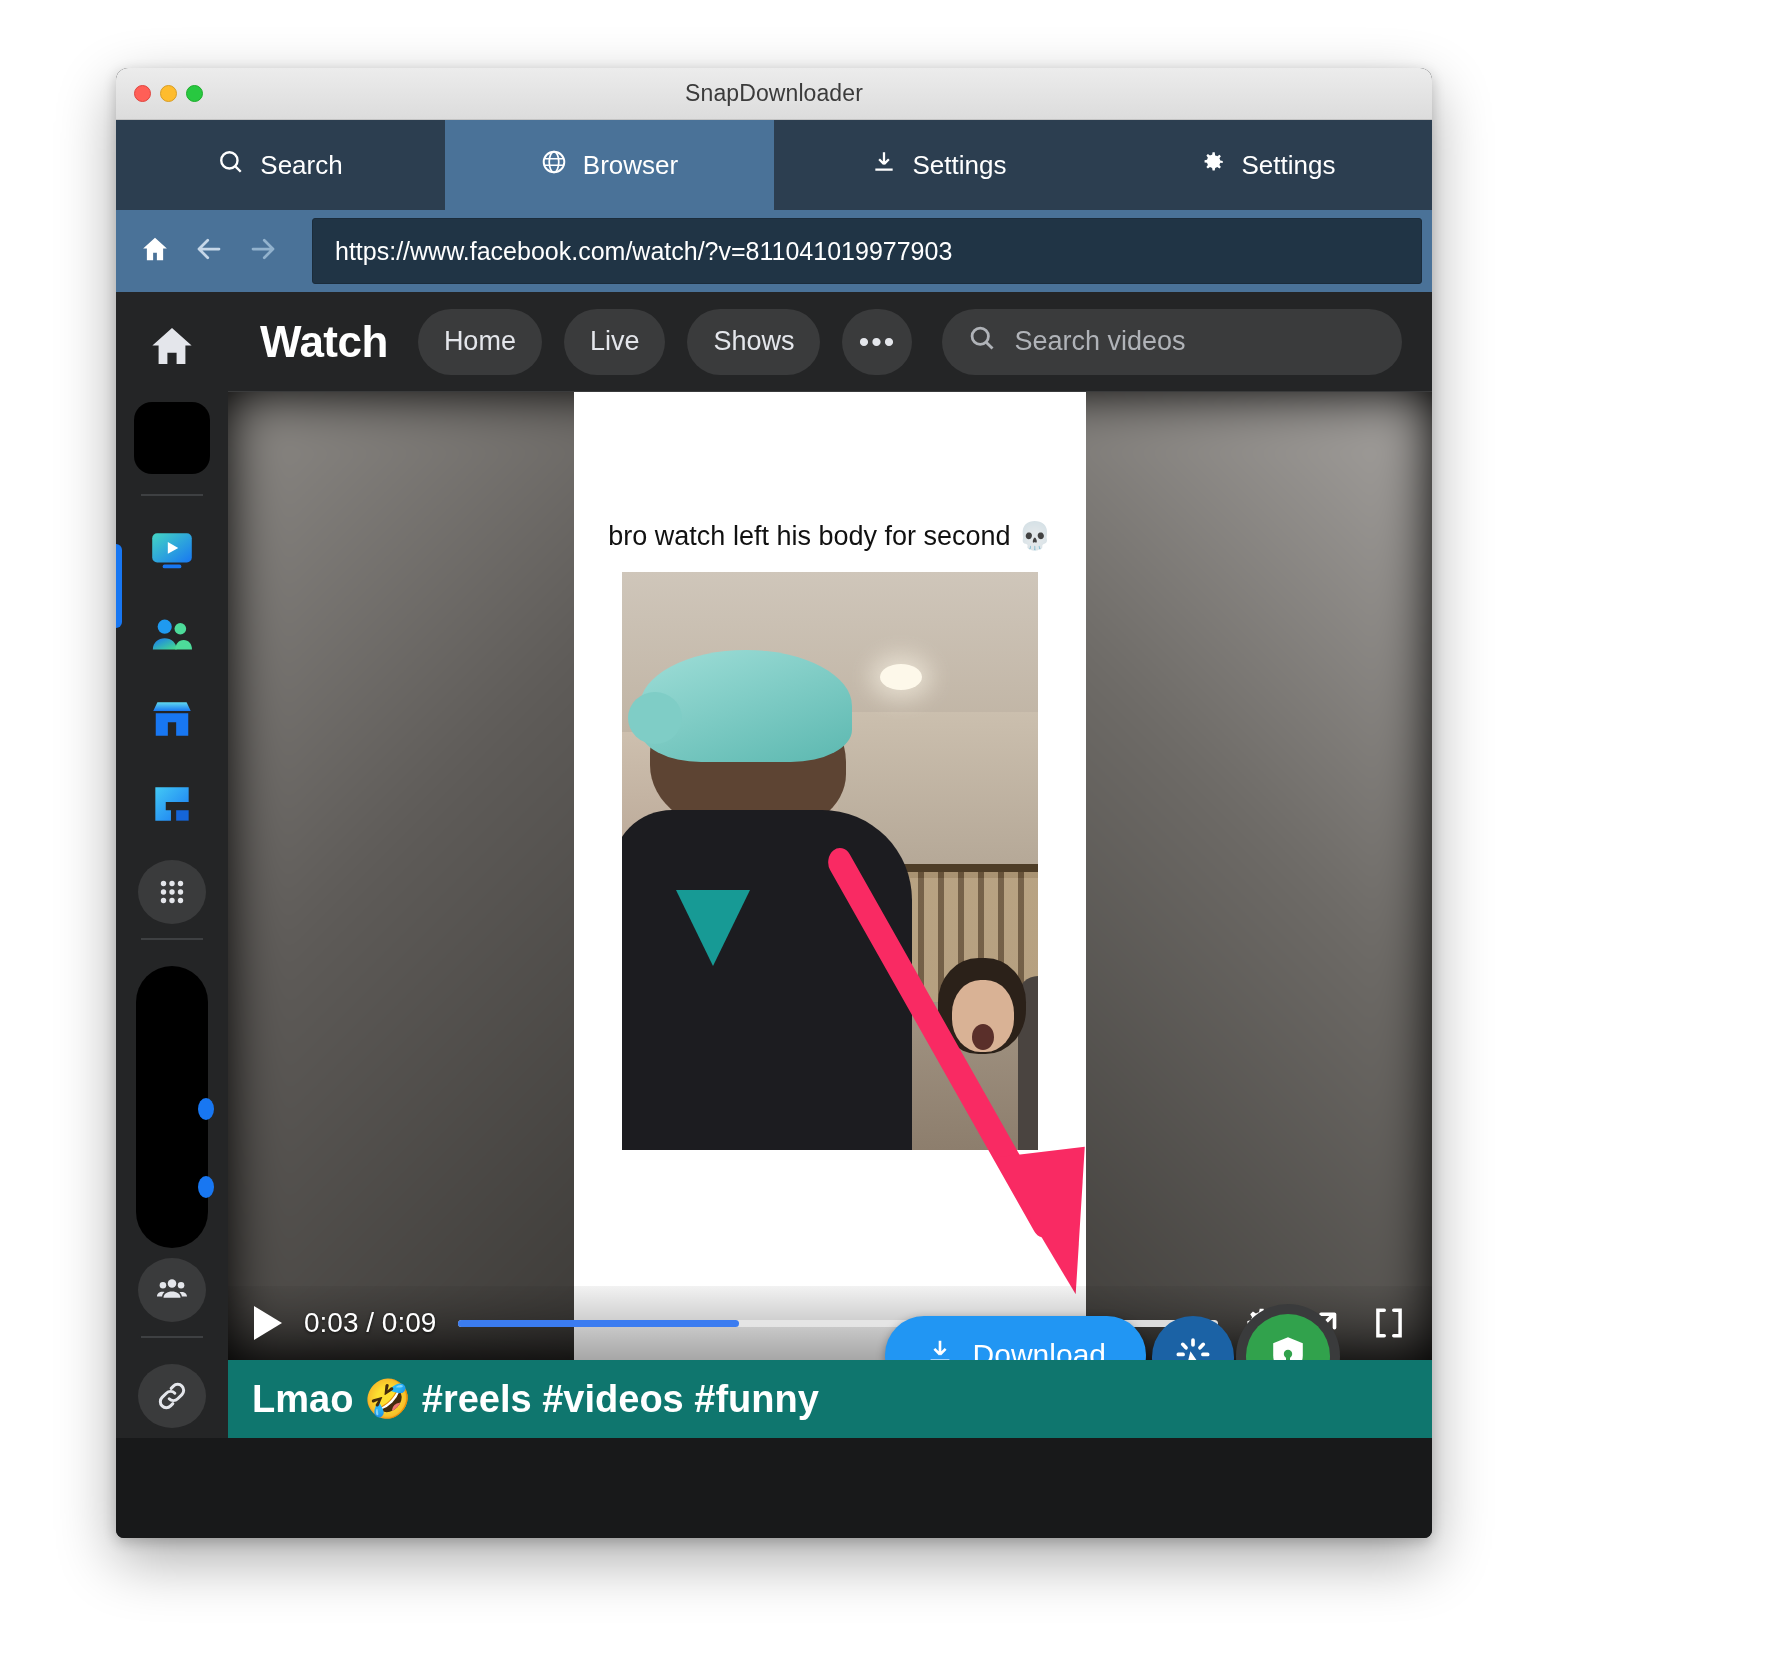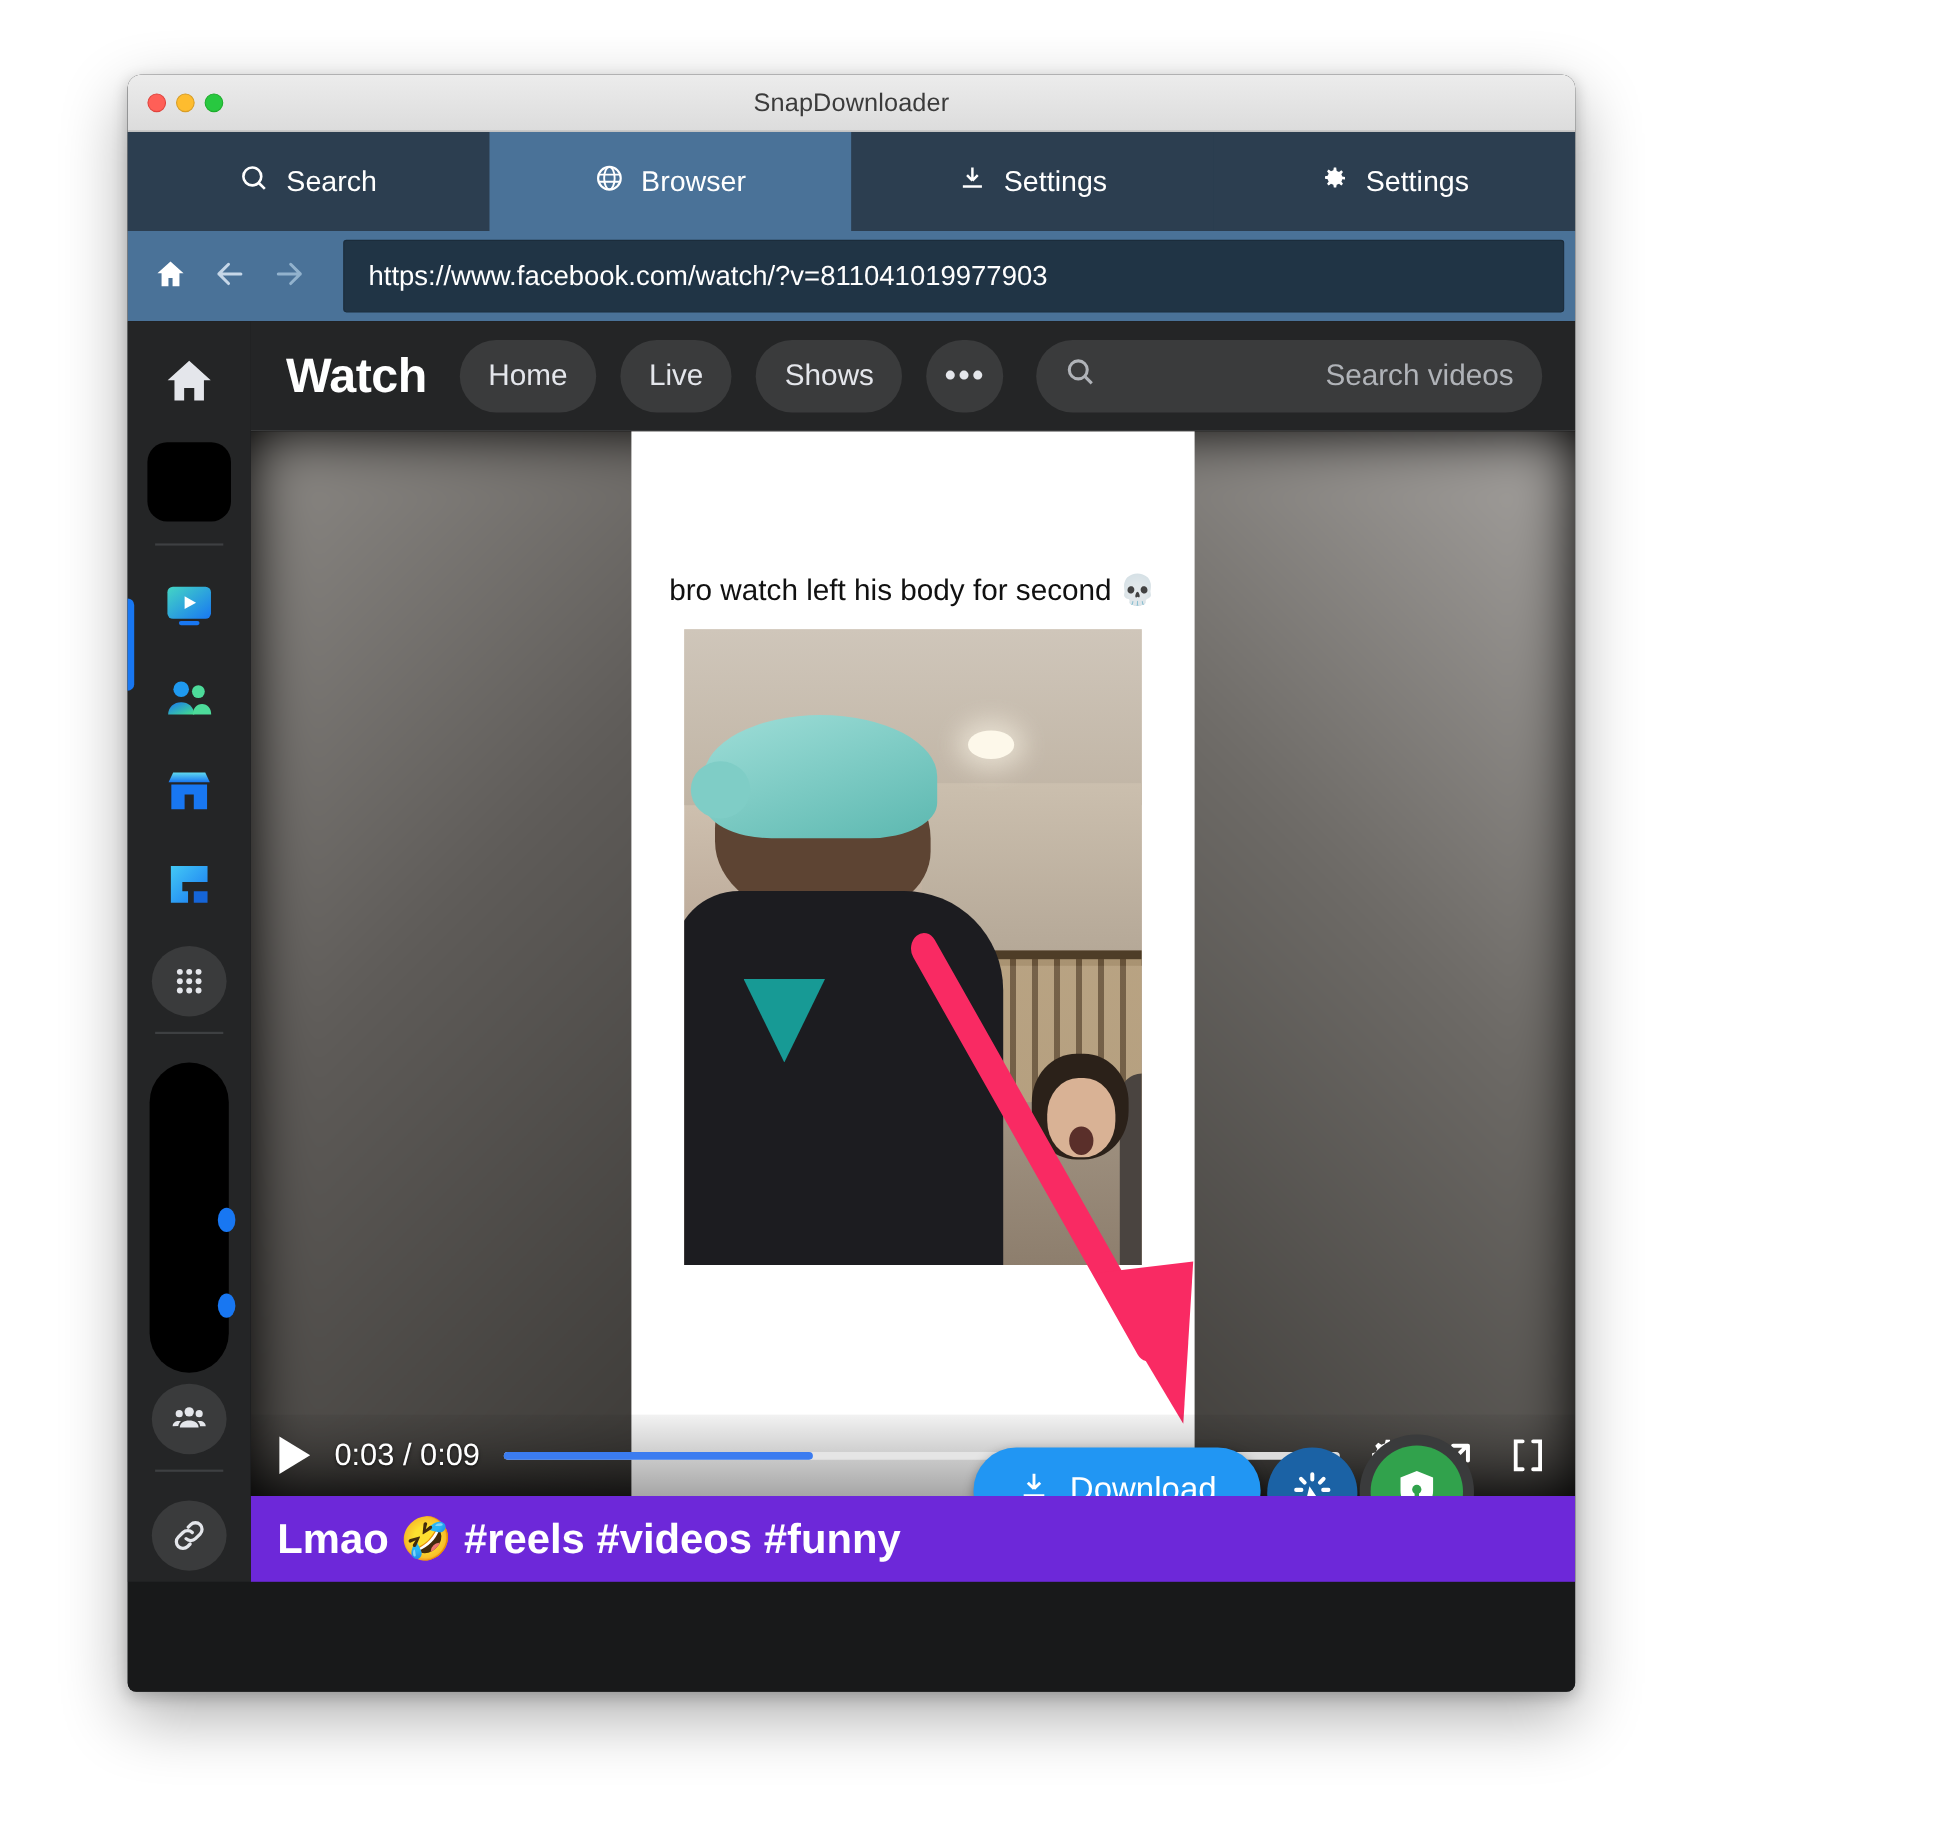--- a/index.html
+++ b/index.html
@@ -127,21 +127,21 @@
   .watch-pill {
     height: 66px; padding: 0 26px; border-radius: 33px;
     background: #3a3b3c; color: #e4e6eb; font-size: 27px;
     display: flex; align-items: center; justify-content: center; cursor: pointer;
     white-space: nowrap;
   }
   .watch-pill.dots { width: 70px; padding: 0; font-size: 30px; letter-spacing: 2px; }
   #watch-search {
     flex: 1; height: 66px; border-radius: 33px; background: #3a3b3c;
     display: flex; align-items: center; gap: 18px; padding: 0 26px;
-    color: #b0b3b8; font-size: 27px; margin-left: 8px; justify-content: space-between;
+    color: #b0b3b8; font-size: 27px; margin-left: 8px;
   }
   #watch-search svg { width: 28px; height: 28px; stroke: #b0b3b8; fill: none; stroke-width: 2.4; }
 
   
   #stage { flex: 1; position: relative; overflow: hidden; background: #000; }
   #stage-blur-left, #stage-blur-right {
     position: absolute; top: 0; bottom: 0; width: 34%;
     background: linear-gradient(135deg,#8d8a86,#5e5b58 45%,#3a3835);
     filter: blur(26px);
   }
@@ -212,21 +212,21 @@
     width: 104px; height: 104px; border-radius: 50%;
     background: #3a3b3c; display: flex; align-items: center; justify-content: center;
   }
   #badge-shield-inner {
     width: 84px; height: 84px; border-radius: 50%;
     background: #31a24c; display: flex; align-items: center; justify-content: center;
   }
 
   
   #post-caption {
-    height: 78px; background: #6d28d9;
+    height: 78px; background: #0f766e;
     display: flex; align-items: center; padding-left: 24px;
     color: #ffffff; font-size: 38px; font-weight: bold;
     white-space: nowrap; overflow: hidden;
   }
 </style>
 </head>
 <body>
 
 <div id="app-window">
 

